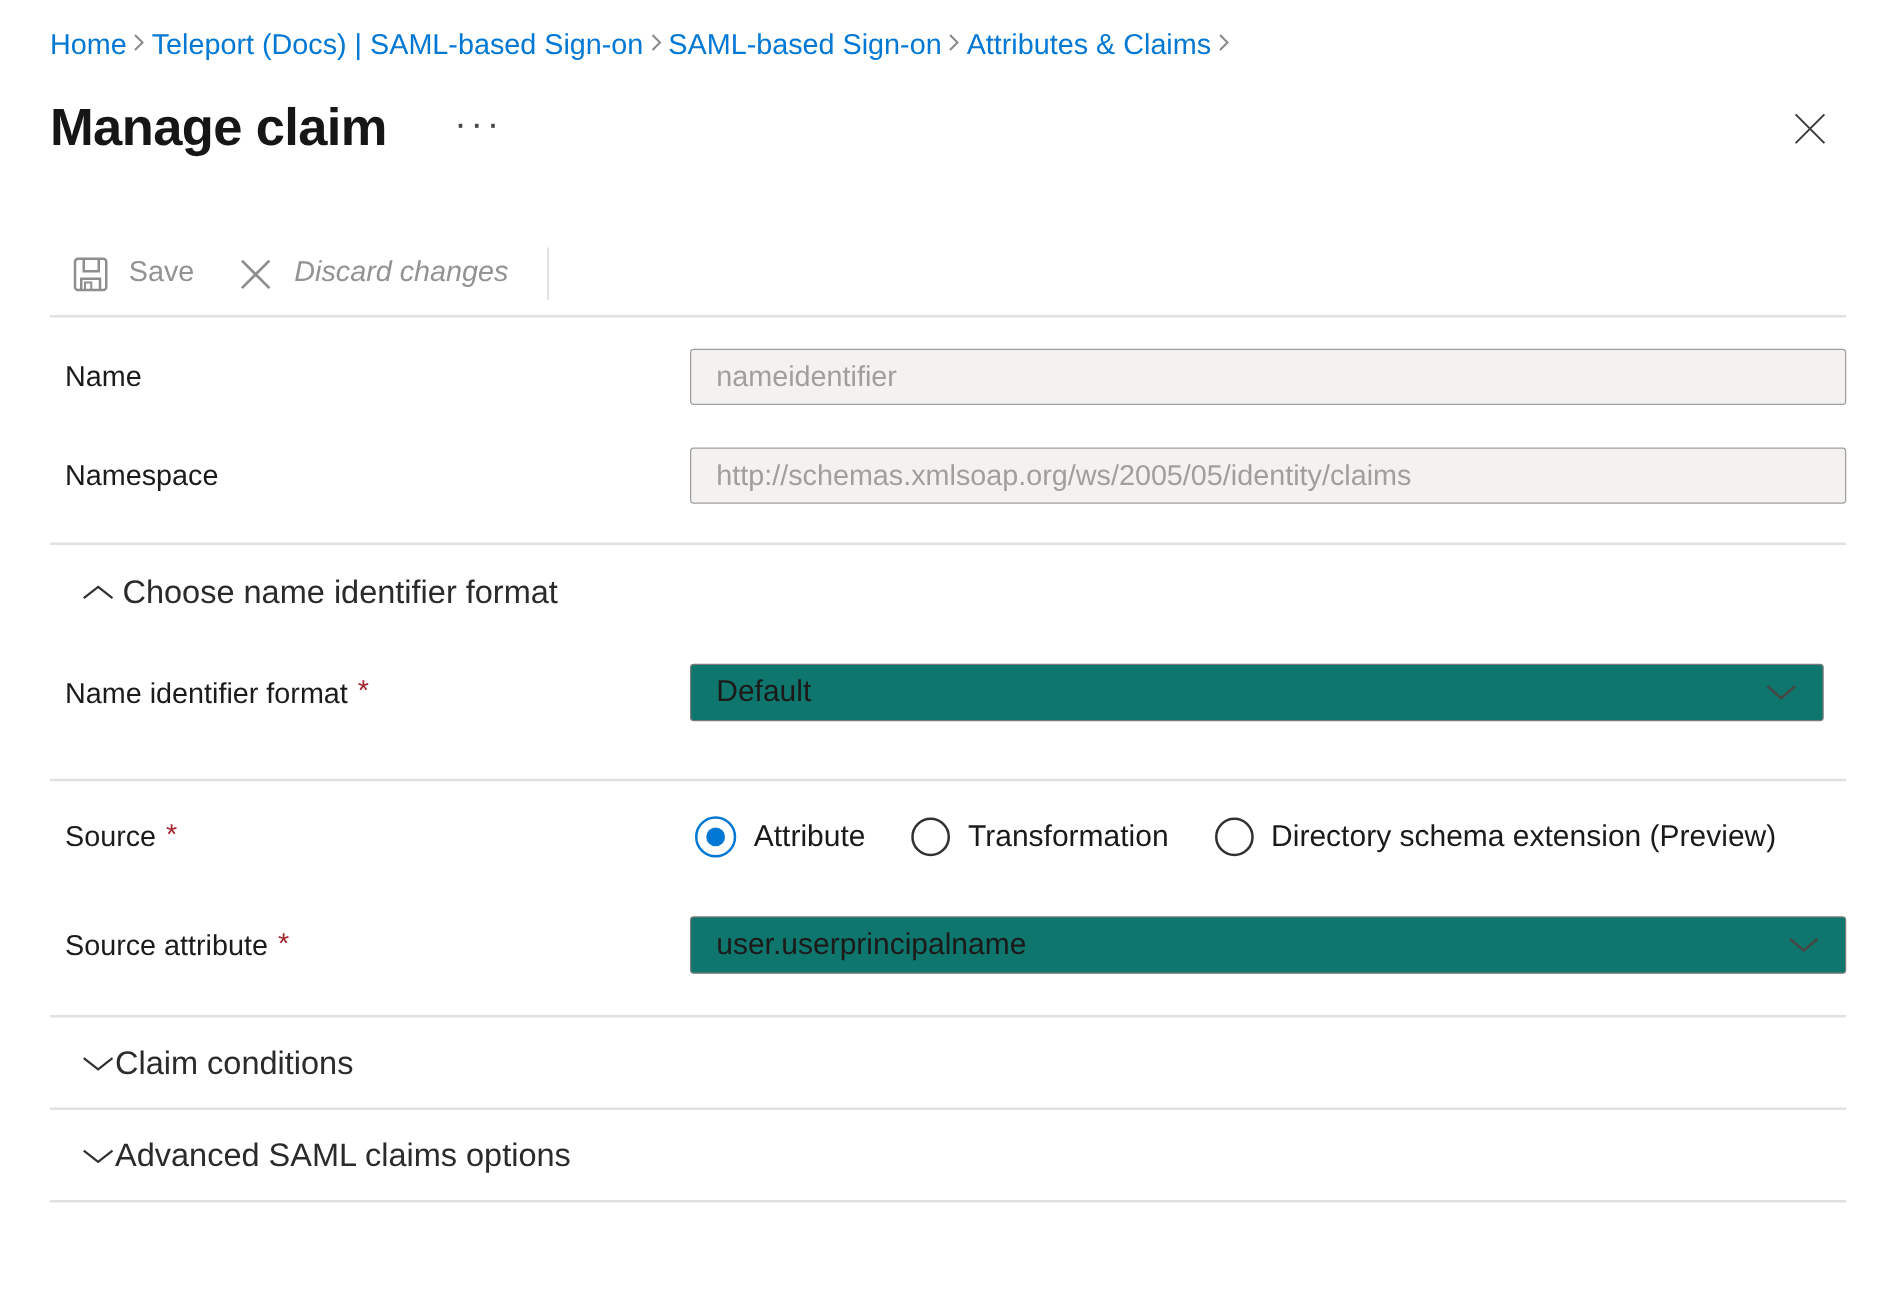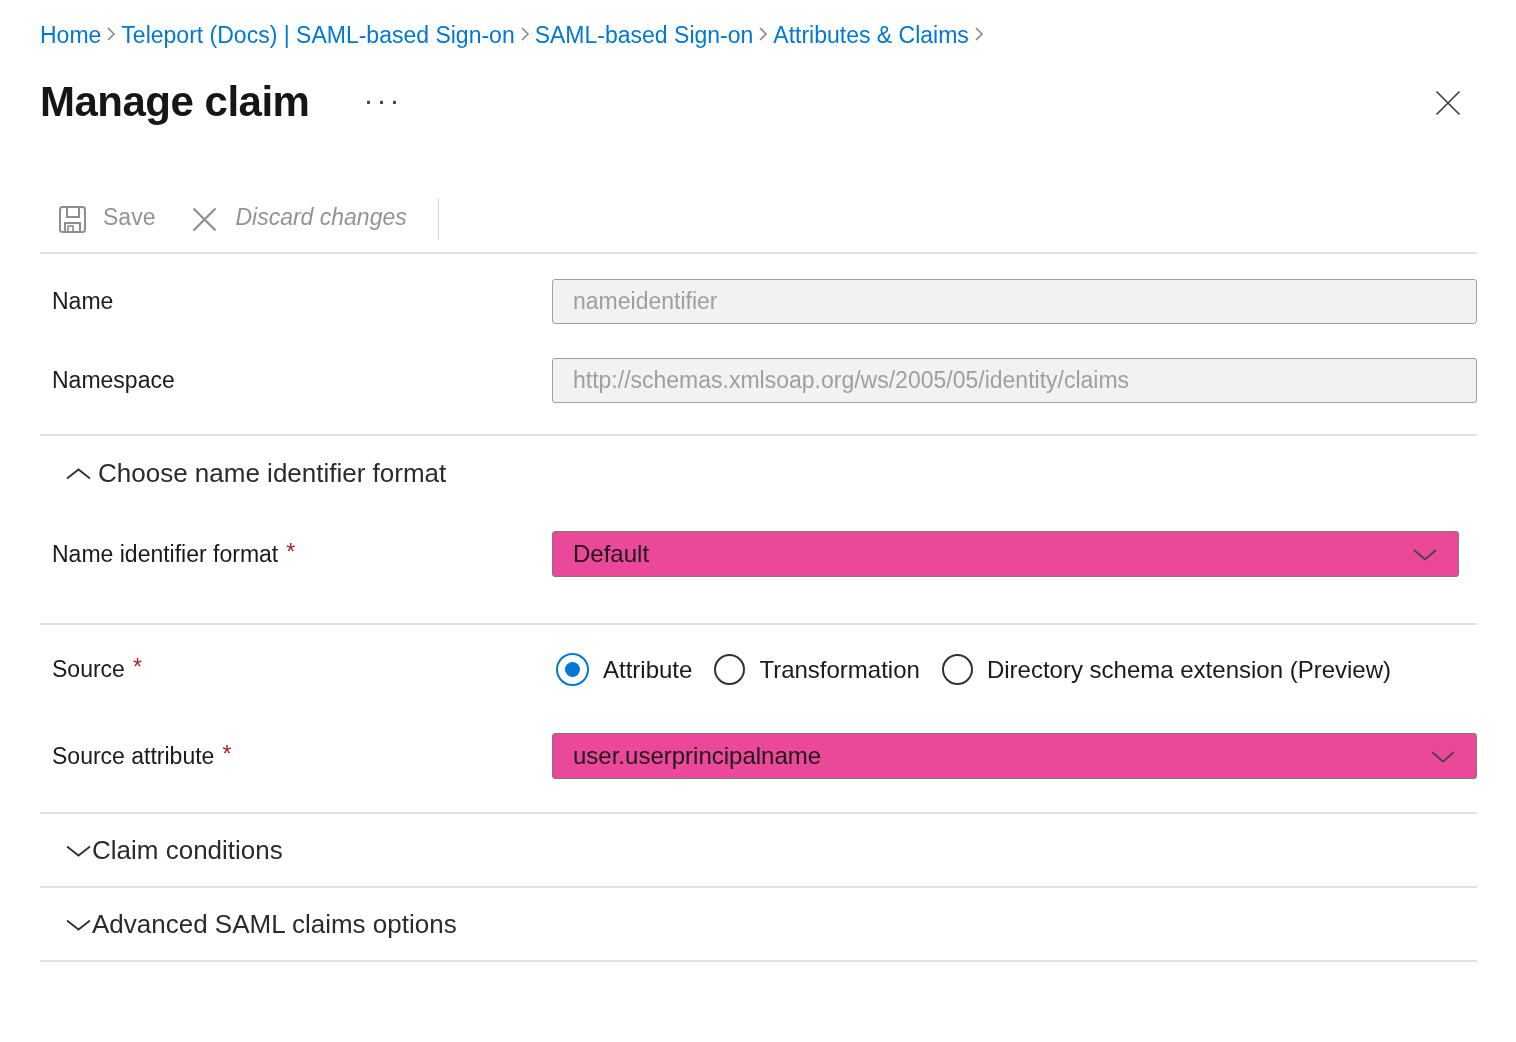--- a/index.html
+++ b/index.html
@@ -53,34 +53,34 @@
   .row-nif { margin-top:38px; }
   .row-source { margin-top:28px; }
   .row-srcattr { margin-top:47px; }
 
   .dis-input {
     flex:1; height:45px; background:#f3f2f1; border:1px solid #a19f9d; border-radius:3px;
     color:#a19f9d; font-size:23px; padding:17px 20px; font-family:inherit;
   }
 
   .dropdown {
-    flex:1; height:46px; background:#ec4899; border:1px solid #7d7b79; border-radius:3px;
+    flex:1; height:46px; background:#0f766e; border:1px solid #7d7b79; border-radius:3px;
     display:flex; align-items:center; justify-content:space-between; padding:0 20px;
     font-size:24px; color:#1b1a19; cursor:pointer;
   }
   .dropdown.short { margin-right:18px; }
 
   
   .section-hdr { margin-top:21px; height:36px; padding-left:25px; display:flex; align-items:flex-start; gap:6px;
                  background:none; border:none; font-family:inherit; font-size:26px; color:#2b2b2b; cursor:pointer; }
   .collapse-row { width:100%; height:72px; padding-left:25px; display:flex; align-items:center; 
                   background:none; border:none; font-family:inherit; font-size:26px; color:#2b2b2b; cursor:pointer; }
 
   
-  .radio-group { flex:1; display:flex; align-items:center; gap:22px; padding-left:4px; }
+  .radio-group { flex:1; display:flex; align-items:center; gap:37px; padding-left:4px; }
   .radio-opt { display:flex; align-items:center; gap:14px; font-size:24px; color:#1b1a19; cursor:pointer; }
   .radio-circle { width:31px; height:31px; border:2px solid #323130; border-radius:50%; flex:none; }
   .radio-circle.sel { width:33px; height:33px; border:2.5px solid #0078d4;
                       display:flex; align-items:center; justify-content:center; }
   .radio-dot { width:15px; height:15px; border-radius:50%; background:#0078d4; }
 </style>
 </head>
 <body>
 
 <div class="page">

